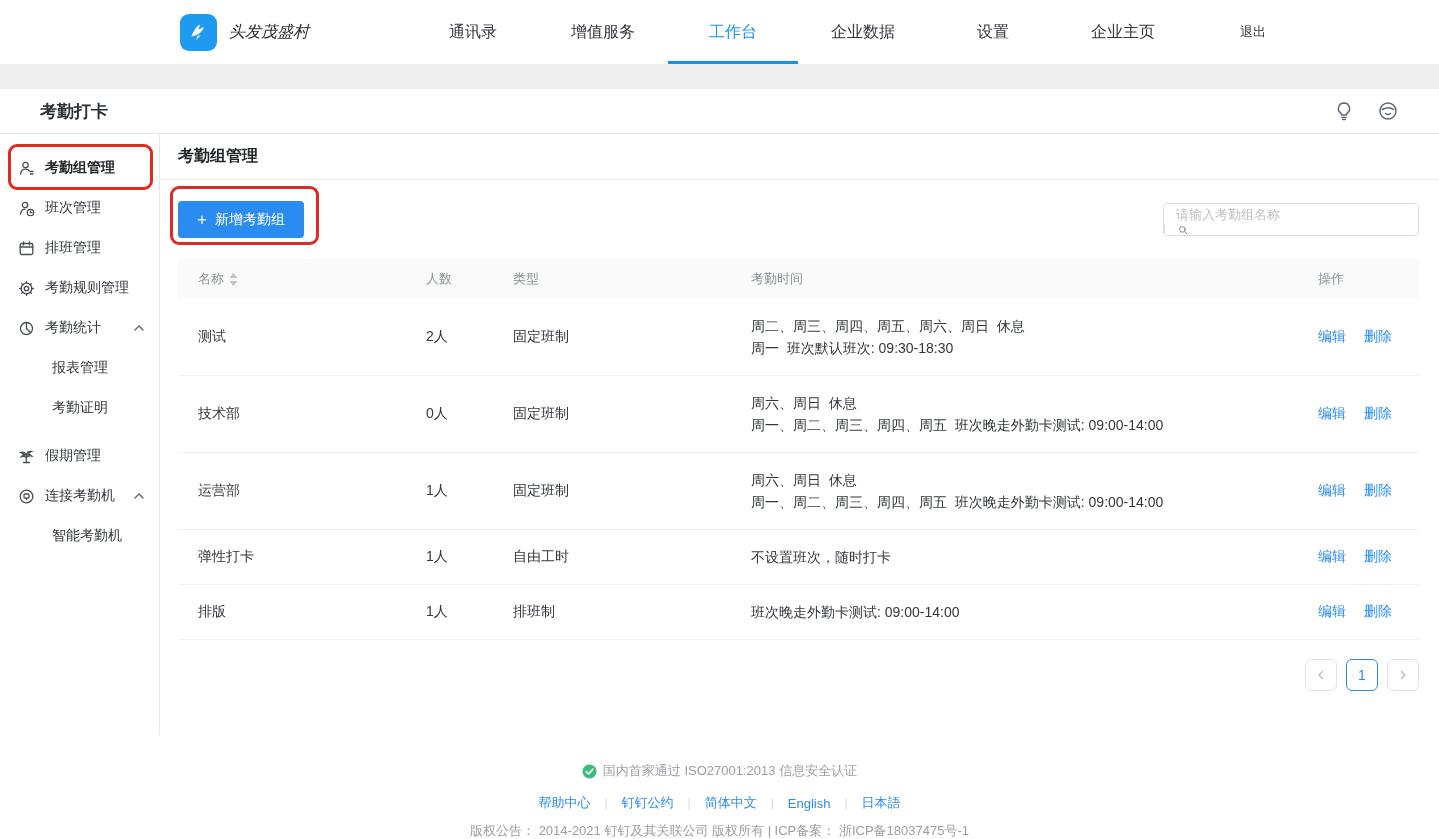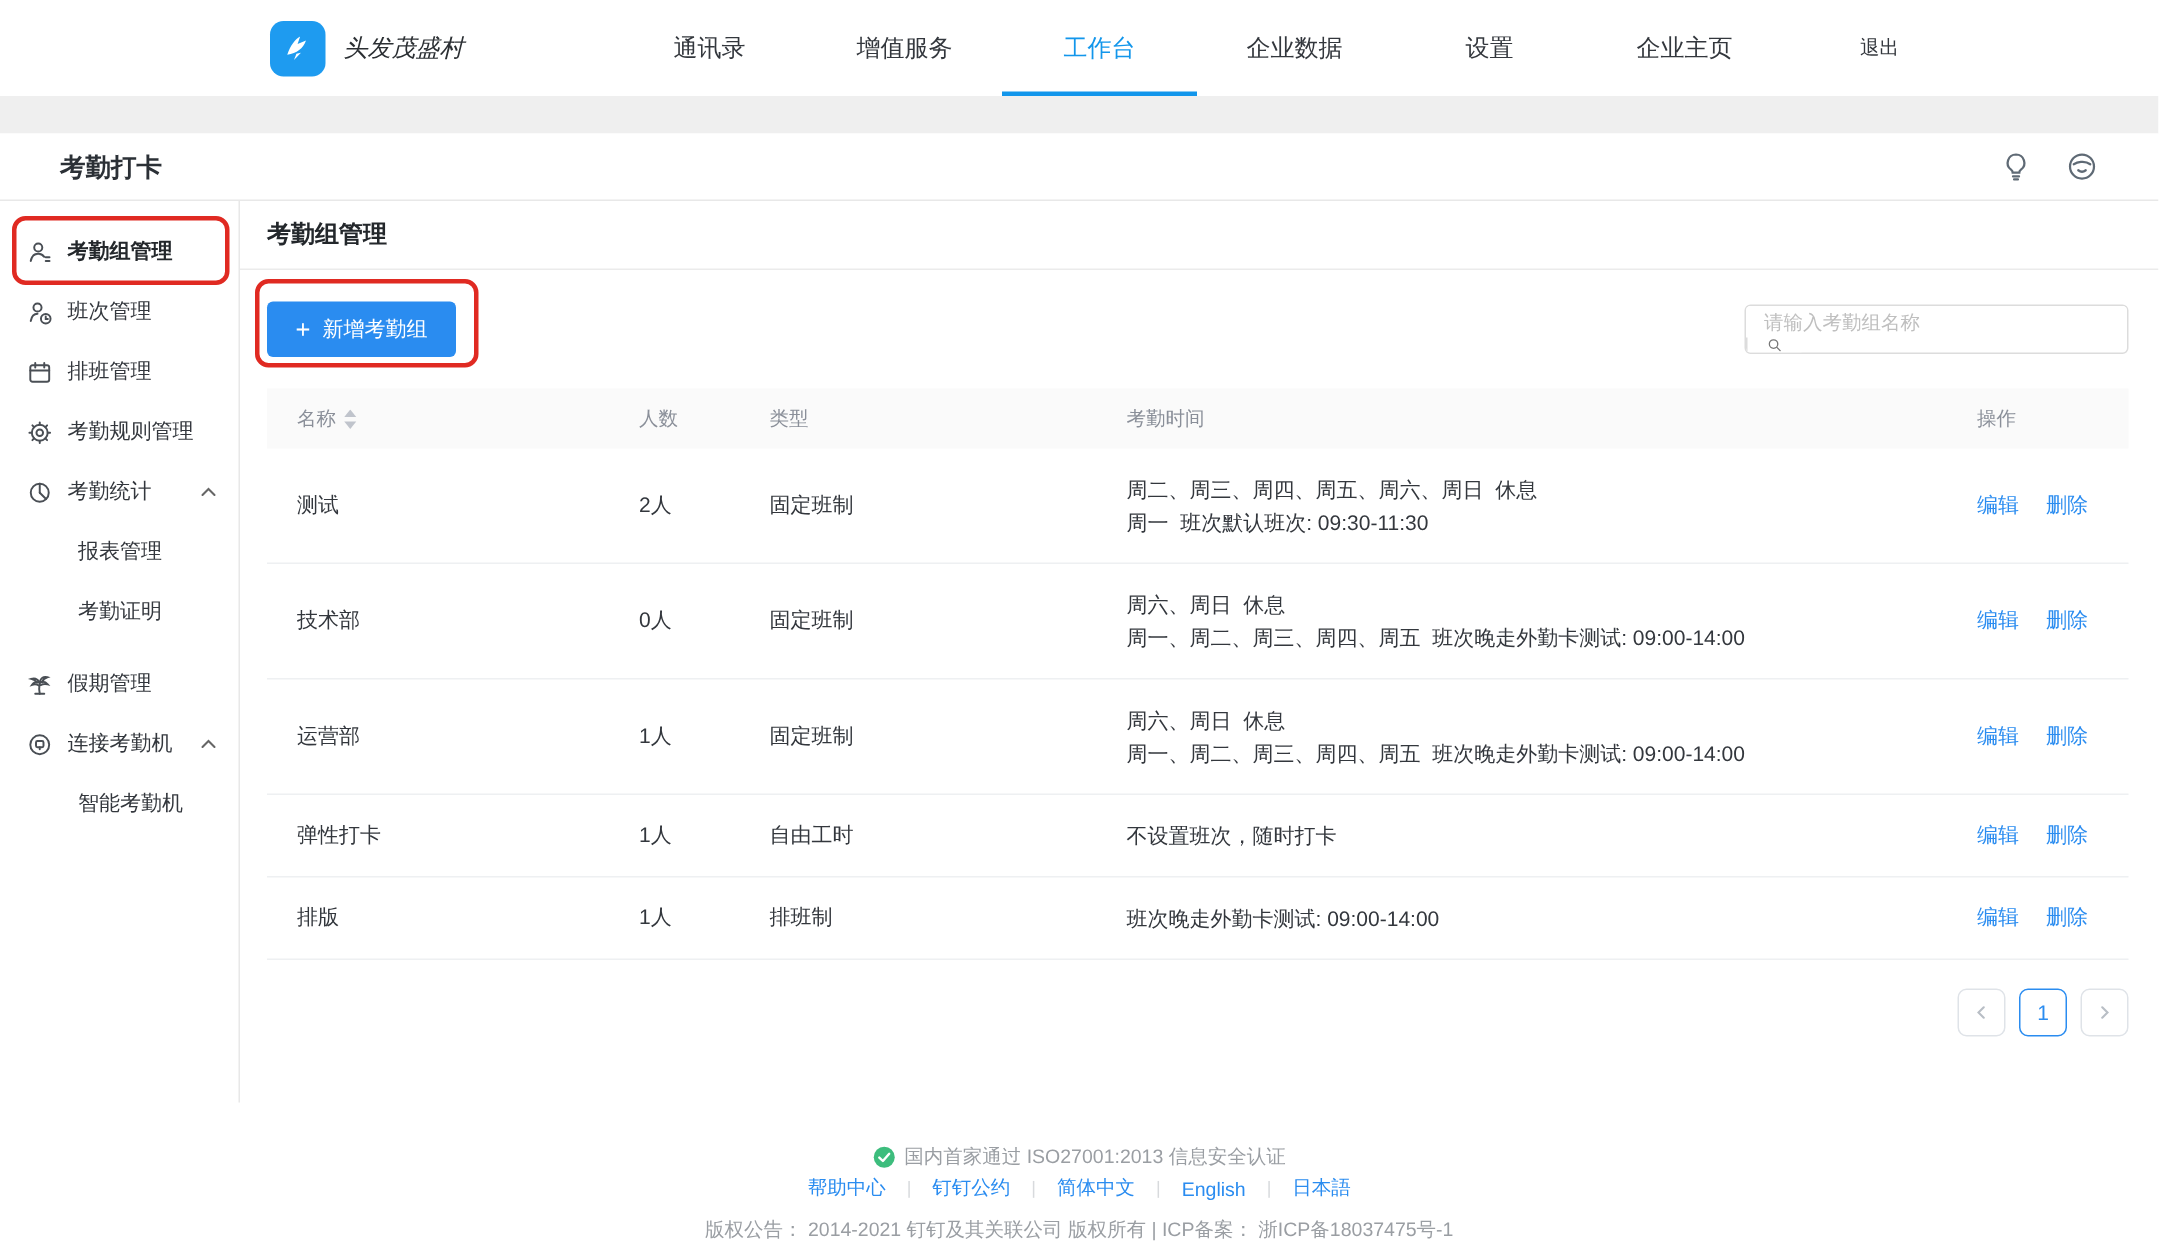--- a/index.html
+++ b/index.html
@@ -56,21 +56,21 @@
   .link { color:#2a8cf0; cursor:pointer; text-decoration:none; font-size:14px; }
   
   .pagination { display:flex; justify-content:flex-end; gap:9px; padding:19px 0; }
   .page-btn { width:32px; height:32px; border:1px solid #dfe3e8; border-radius:6px; background:#fff; display:flex; align-items:center; justify-content:center; color:#b8bec5; font-size:14px; cursor:pointer; }
   .page-btn.current { border-color:#2a8cf0; color:#2a8cf0; }
   .chev { width:10px; height:10px; }
   
   .footer { text-align:center; padding-top:27px; font-size:13px; color:#9a9ea3; }
   .footer-cert { display:flex; align-items:center; justify-content:center; gap:6px; }
   .cert-icon { width:15px; height:15px; }
-  .footer-links { margin-top:3px; display:flex; justify-content:center; align-items:center; }
+  .footer-links { margin-top:14px; display:flex; justify-content:center; align-items:center; }
   .footer-links a { color:#2a8cf0; text-decoration:none; font-size:13px; }
   .f-sep { color:#d8dadd; margin:0 14px; font-size:12px; }
   .footer-copy { margin-top:10px; }
   
   .anno { position:absolute; border:3px solid #e02a22; border-radius:9px; pointer-events:none; z-index:10; }
   #anno-sidebar { left:8px; top:144px; width:145px; height:46px; }
   #anno-button { left:170px; top:186px; width:149px; height:59px; }
   [data-bind]:empty { display:none; }
   .c-time[data-bind]:empty { display:none; }
 </style>
@@ -235,21 +235,21 @@
       <div class="c-count" data-bind="main.table.columns.count">人数</div>
       <div class="c-type" data-bind="main.table.columns.type">类型</div>
       <div class="c-time" data-bind="main.table.columns.time">考勤时间</div>
       <div class="c-actions" data-bind="main.table.columns.actions">操作</div>
     </div>
 
     <div class="trow">
       <div class="c-name" data-bind="main.table.rows.0.name">测试</div>
       <div class="c-count" data-bind="main.table.rows.0.count">2人</div>
       <div class="c-type" data-bind="main.table.rows.0.type">固定班制</div>
-      <div class="c-time"><div data-bind="main.table.rows.0.time1">周二、周三、周四、周五、周六、周日  休息</div><div data-bind="main.table.rows.0.time2">周一  班次默认班次: 09:30-11:30</div></div>
+      <div class="c-time"><div data-bind="main.table.rows.0.time1">周二、周三、周四、周五、周六、周日  休息</div><div data-bind="main.table.rows.0.time2">周一  班次默认班次: 09:30-18:30</div></div>
       <div class="c-actions">
           <a class="link" data-bind="main.table.actions.edit">编辑</a>
           <a class="link" data-bind="main.table.actions.delete">删除</a>
         </div>
     </div>
     <div class="trow">
       <div class="c-name" data-bind="main.table.rows.1.name">技术部</div>
       <div class="c-count" data-bind="main.table.rows.1.count">0人</div>
       <div class="c-type" data-bind="main.table.rows.1.type">固定班制</div>
       <div class="c-time"><div data-bind="main.table.rows.1.time1">周六、周日  休息</div><div data-bind="main.table.rows.1.time2">周一、周二、周三、周四、周五  班次晚走外勤卡测试: 09:00-14:00</div></div>

